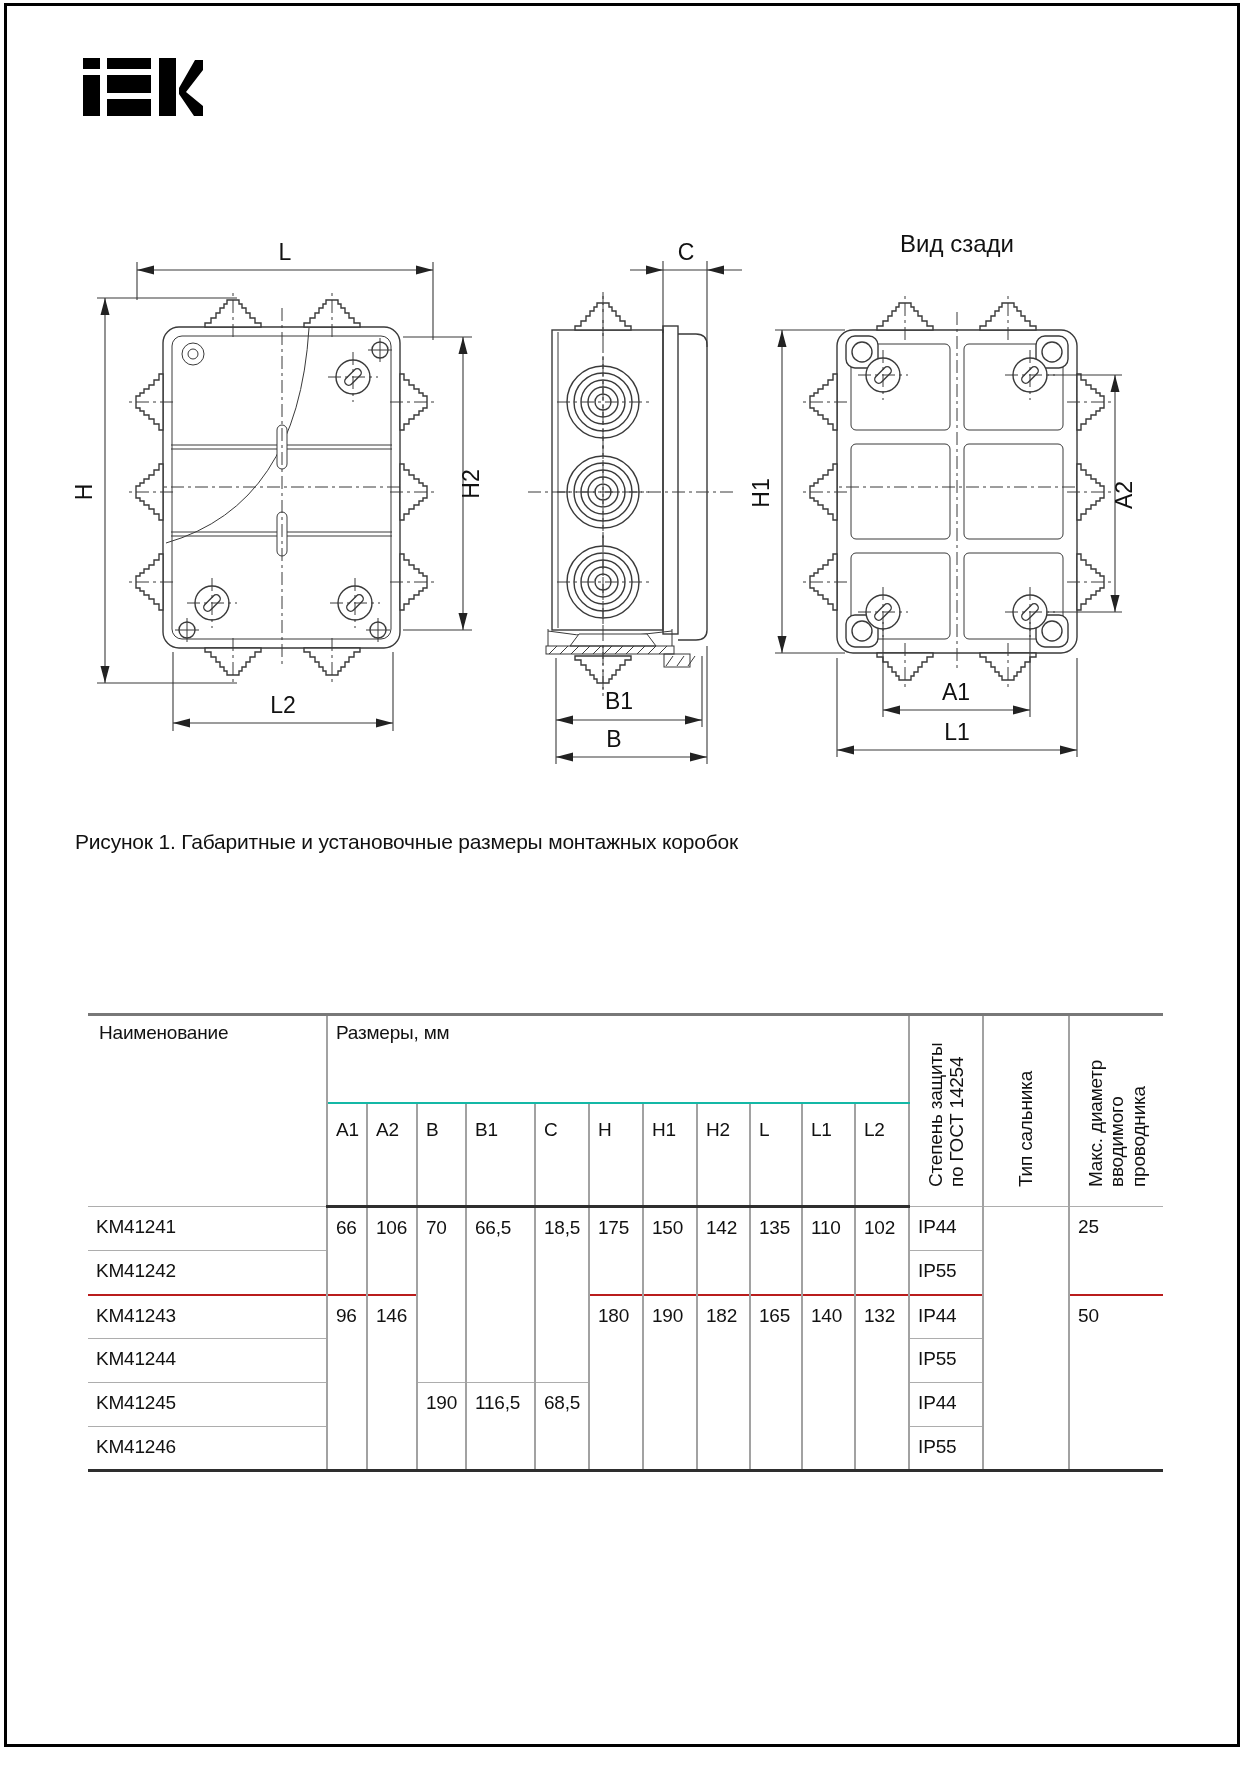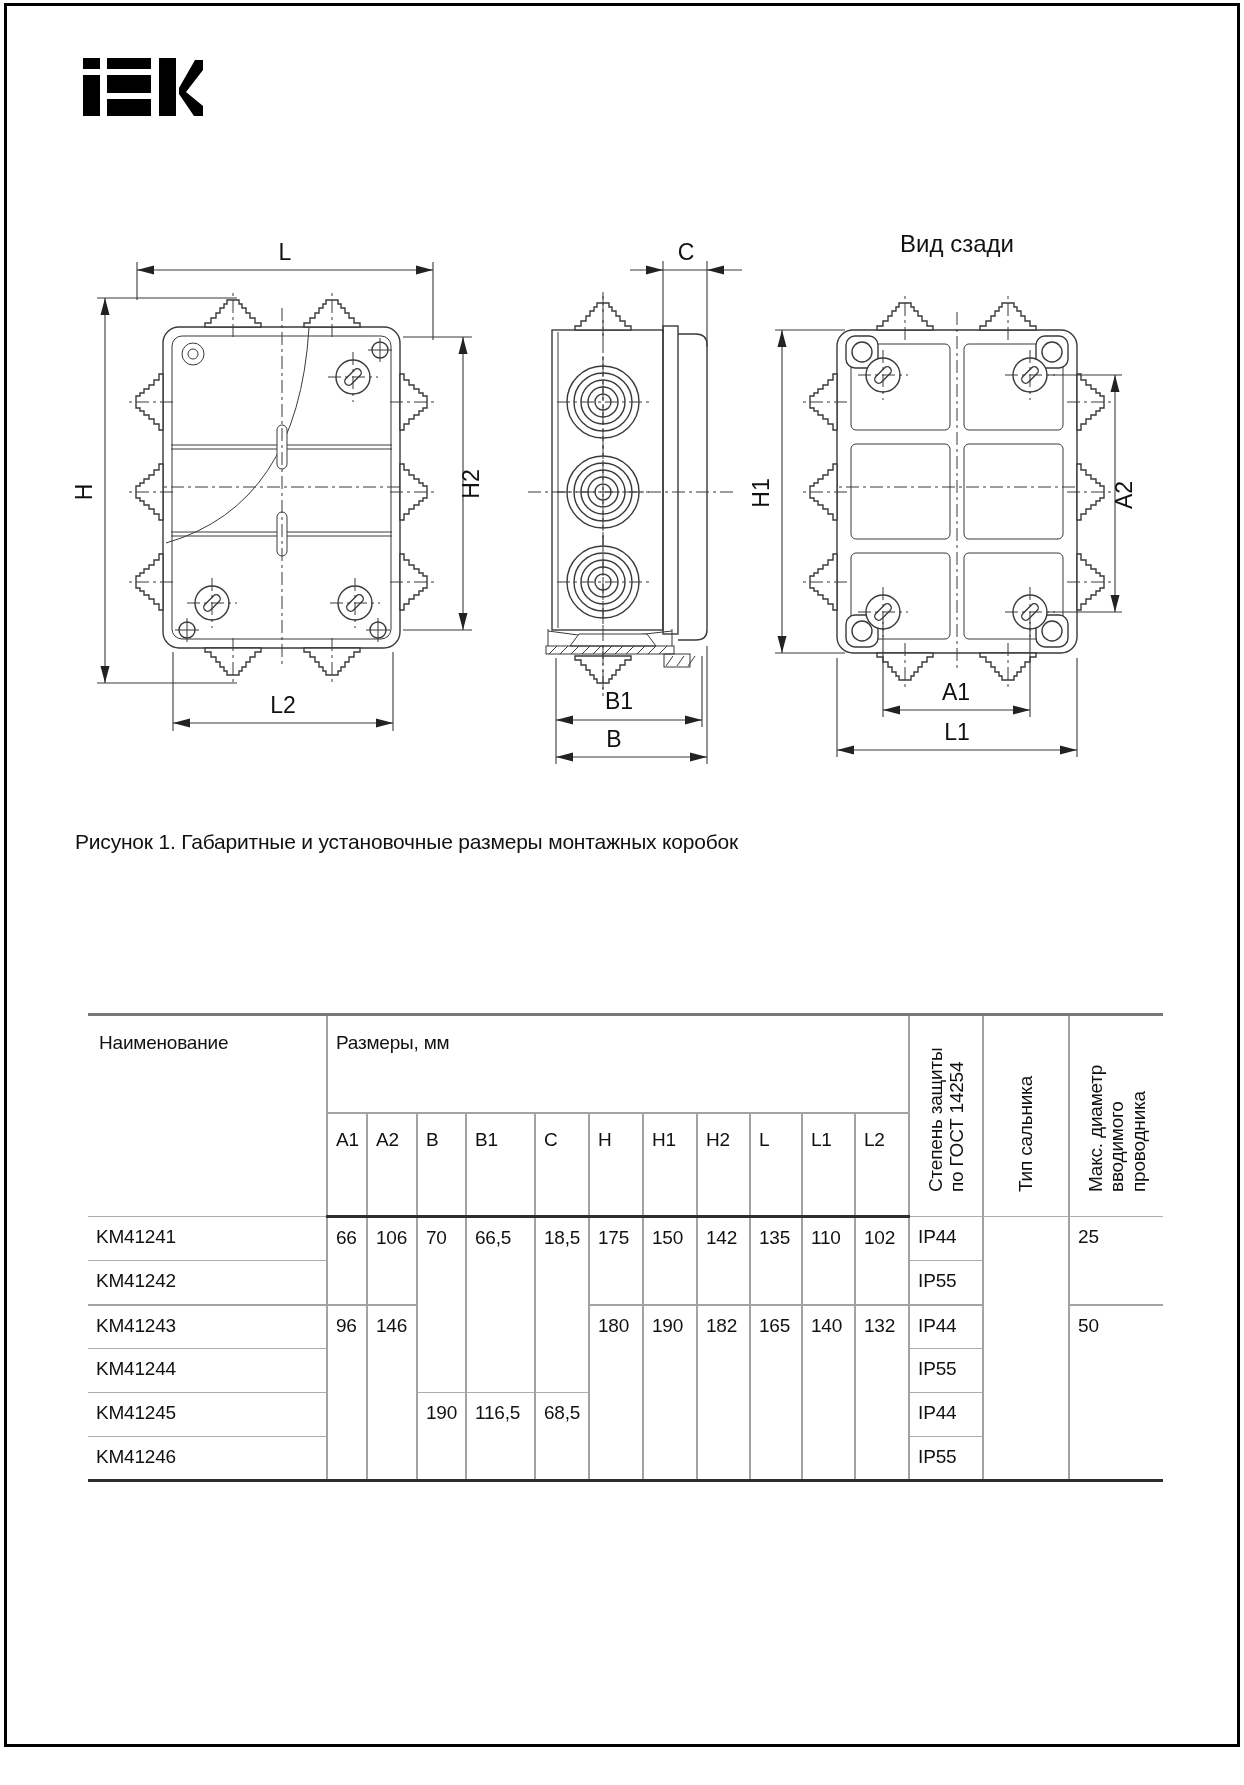--- a/index.html
+++ b/index.html
@@ -29,32 +29,32 @@
     font-size:19px; letter-spacing:-0.2px;
   }
   table.dims th, table.dims td {
     border-left:2px solid #a2a2a2; border-right:2px solid #a2a2a2;
     border-top:1px solid #adadad; border-bottom:1px solid #adadad;
     font-weight:normal; text-align:left; vertical-align:top;
     padding:9px 4px 0 8px; overflow:hidden; white-space:nowrap;
   }
   table.dims .no-l { border-left:none; }
   table.dims .no-r { border-right:none; }
-  tr.hr1 th { height:80px; padding-top:16px;margin-top:26px; }
-  tr.hr1 th.th-sizes { border-bottom:2px solid #a3a3a3; }
+  tr.hr1 th { height:80px; padding-top:6px;margin-top:26px; }
+  tr.hr1 th.th-sizes { border-bottom:2px solid #14b8a6; }
   tr.hr2 th { height:86px; padding-top:15px; border-top:2px solid #2e2e2e; border-bottom:3px solid #2e2e2e; }
   th.span2 { border-bottom:3px solid #2e2e2e; }
   th.vert { position:relative; padding:0; }
   th.vert .rv {
     position:absolute; left:50%; top:50%;
     transform:translate(-50%,-50%) rotate(-90deg);
     width:152px; text-align:left; line-height:1.12; white-space:normal;
   }
   tr.body-row { height:44px; }
-  tr.grp td { border-top:2px solid #a3a3a3; }
+  tr.grp td { border-top:2px solid #b91c1c; }
   td.name { padding-left:11px; }
 
   
   .figure-svg path, .figure-svg line, .figure-svg rect, .figure-svg circle, .figure-svg polyline {
     stroke:#3a3a3a; stroke-width:1.4; fill:none;
   }
   .figure-svg .thin { stroke-width:1; }
   .figure-svg .dash { stroke-width:1; stroke-dasharray:13 4 3 4; }
   .figure-svg .dim  { stroke-width:1.1; }
   .figure-svg .wf   { fill:#ffffff; }

